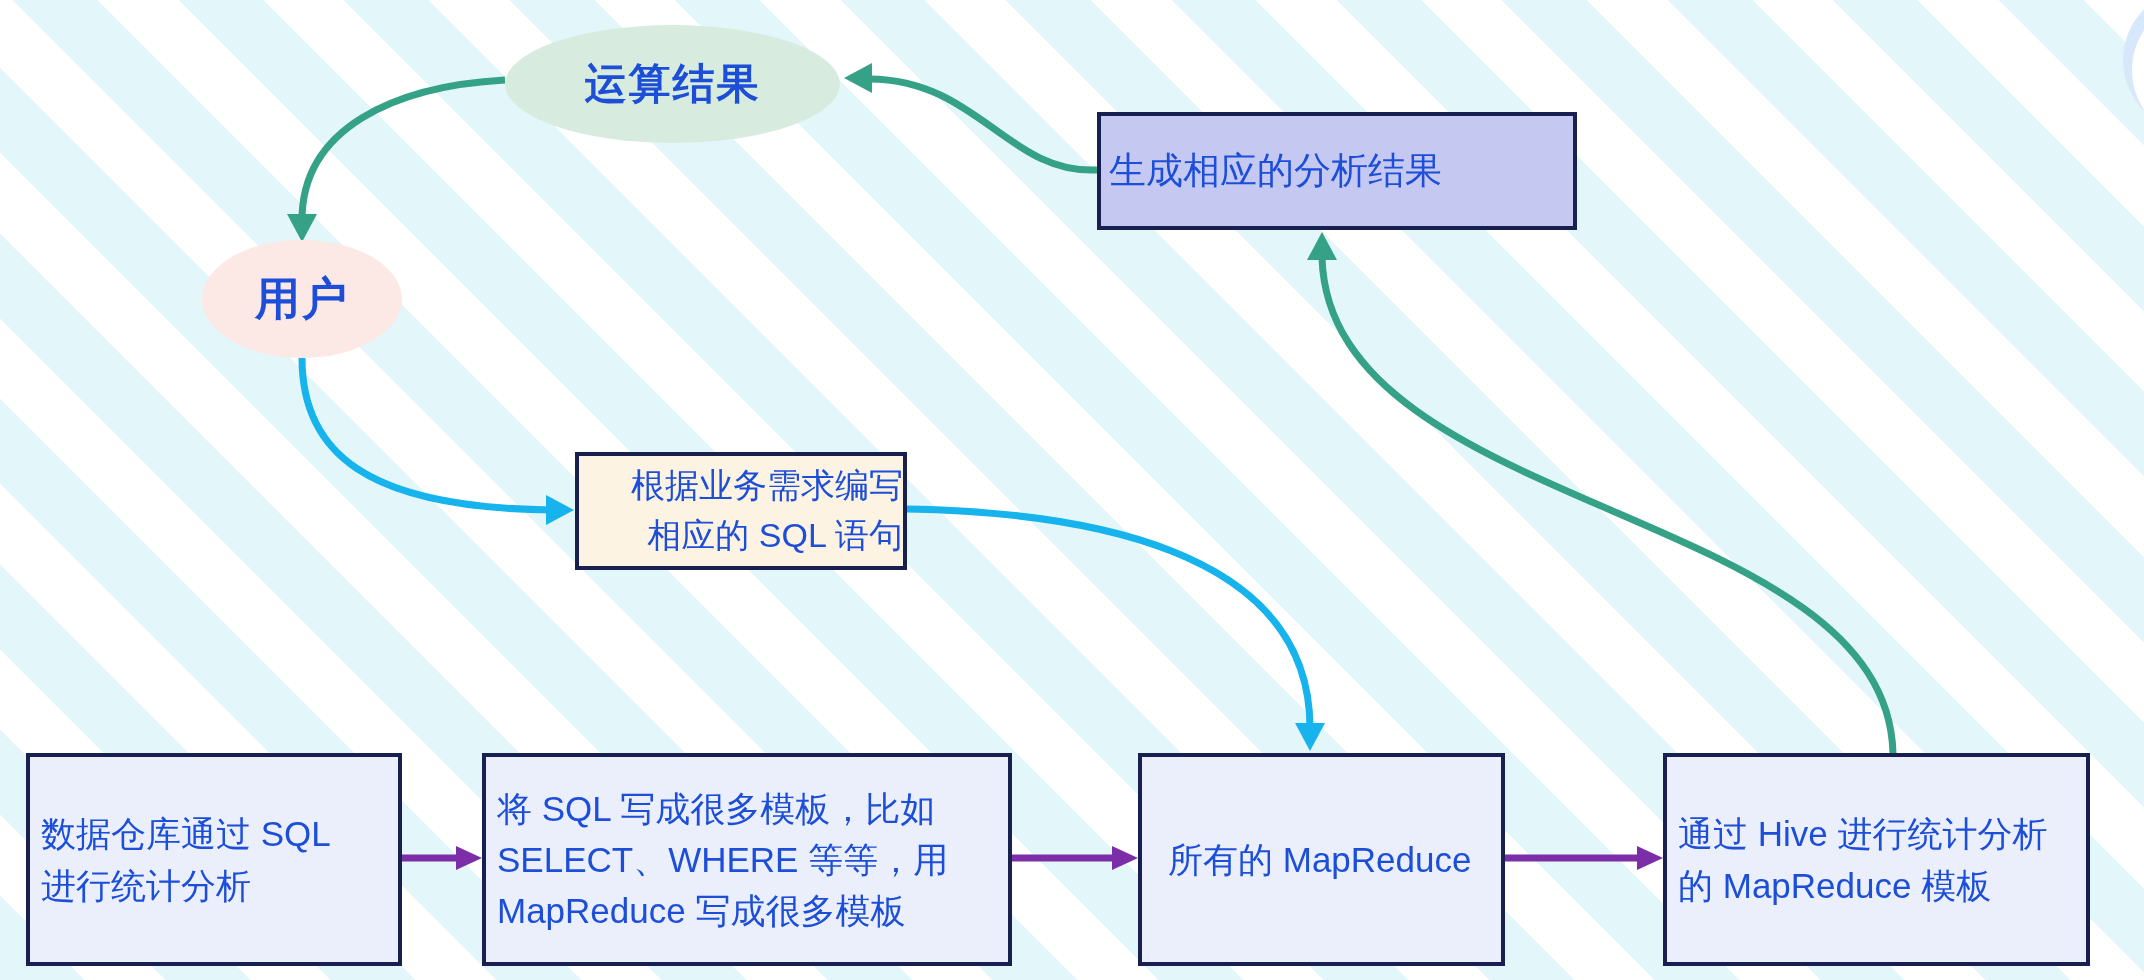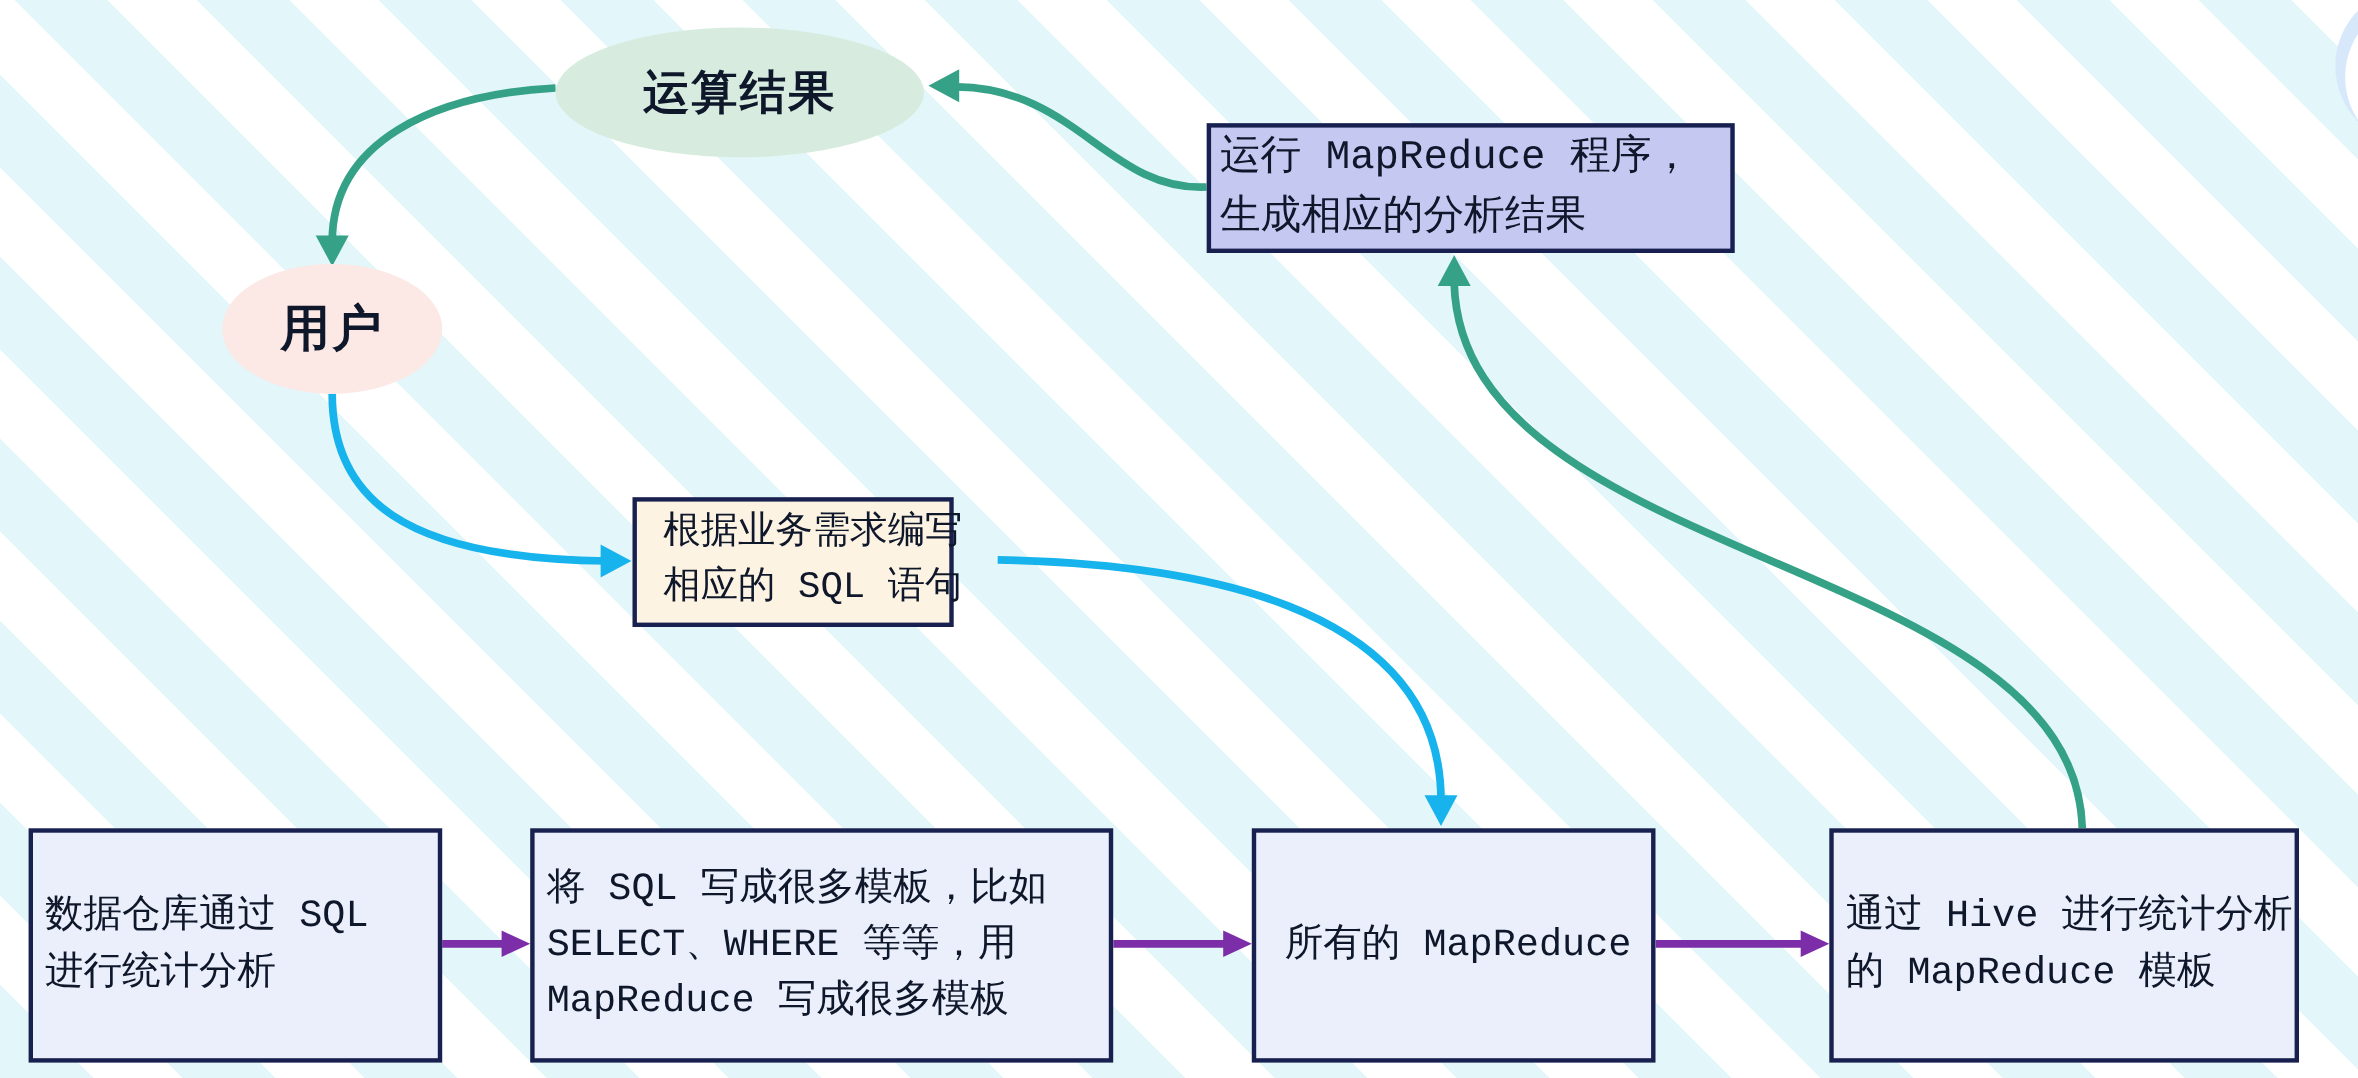--- a/index.html
+++ b/index.html
@@ -6,35 +6,35 @@
   #canvas{
     position:relative;
     width:2144px;height:980px;
     overflow:hidden;
     font-family:"Liberation Sans", sans-serif;
     background-color:#ffffff;
     background-image:repeating-linear-gradient(45deg,
       #e3f6f9 0px, #e3f6f9 60px,
       #ffffff 60px, #ffffff 117px);
   }
-  .node{position:absolute;box-sizing:border-box;color:#0f172a;font-family:Liberation Mono, monospace;}
+  .node{position:absolute;box-sizing:border-box;color:#1d4ed8;}
   .ellipse{
     border-radius:50%;
     display:flex;align-items:center;justify-content:center;
     font-weight:bold;letter-spacing:2px;
   }
   .ellipse-result{left:505px;top:25px;width:335px;height:118px;background:#d7ecdf;font-size:42px;}
   .ellipse-user{left:202px;top:240px;width:200px;height:118px;background:#fce8e5;font-size:45px;text-align:center;}
   .rect{
     border:4px solid #17204f;
     display:flex;flex-direction:column;justify-content:center;
     line-height:1.44;
   }
   .rect-run{left:1097px;top:112px;width:480px;height:118px;background:#c5c9f2;font-size:37px;padding-left:8px;line-height:1.46;}
-  .rect-sql{left:575px;top:452px;width:292px;height:118px;background:#fdf3e2;font-size:34px;padding-left:24px;line-height:1.47;}
+  .rect-sql{left:575px;top:452px;width:332px;height:118px;background:#fdf3e2;font-size:34px;padding-left:24px;line-height:1.47;align-items:flex-end;}
   .rect-bottom{top:753px;height:213px;background:#eaeffb;font-size:35px;padding-left:11px;line-height:1.46;}
   .rect-warehouse{left:26px;width:376px;}
   .rect-templates{left:482px;width:530px;}
   .rect-hive{left:1138px;width:367px;padding-left:26px;}
   .rect-match{left:1663px;width:427px;}
   .line{white-space:nowrap;}
   #arrows{position:absolute;left:0;top:0;pointer-events:none;}
   .blob{position:absolute;border-radius:50%;}
   .blob-outer{left:2123px;top:-12px;width:144px;height:144px;background:#d8e8fb;}
   .blob-inner{left:2132px;top:-2px;width:144px;height:144px;background:#ffffff;}
@@ -89,21 +89,20 @@
 
   <div class="node ellipse ellipse-result">
     <span>运算结果</span>
   </div>
 
   <div class="node ellipse ellipse-user">
     <span>用户</span>
   </div>
 
   <div class="node rect rect-run">
-    <div class="line">运行 MapReduce 程序，</div>
     <div class="line">生成相应的分析结果</div>
   </div>
 
   <div class="node rect rect-sql">
     <div class="line">根据业务需求编写</div>
     <div class="line">相应的 SQL 语句</div>
   </div>
 
   <div class="node rect rect-bottom rect-warehouse">
     <div class="line">数据仓库通过 SQL</div>

